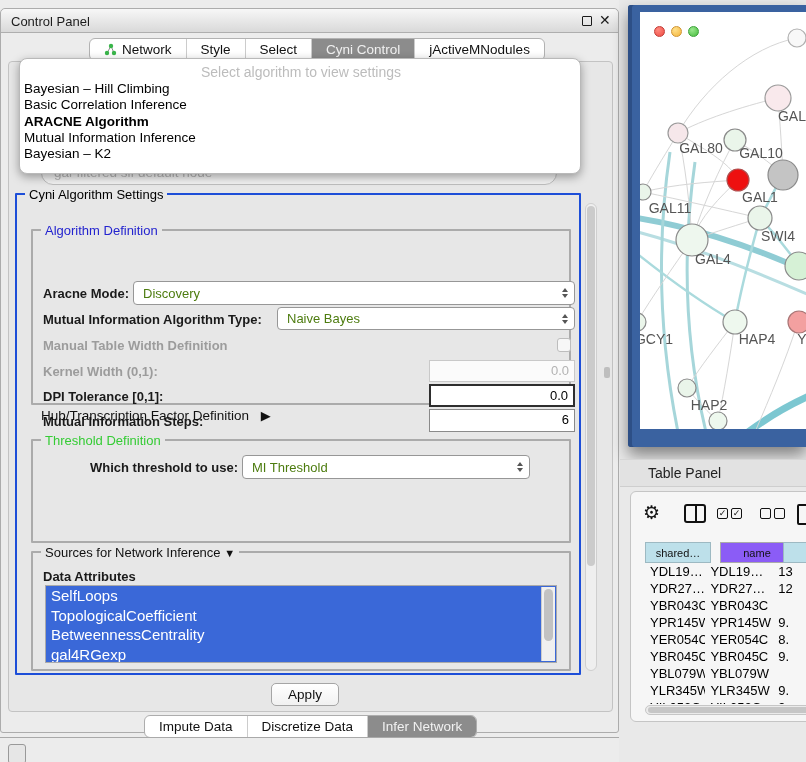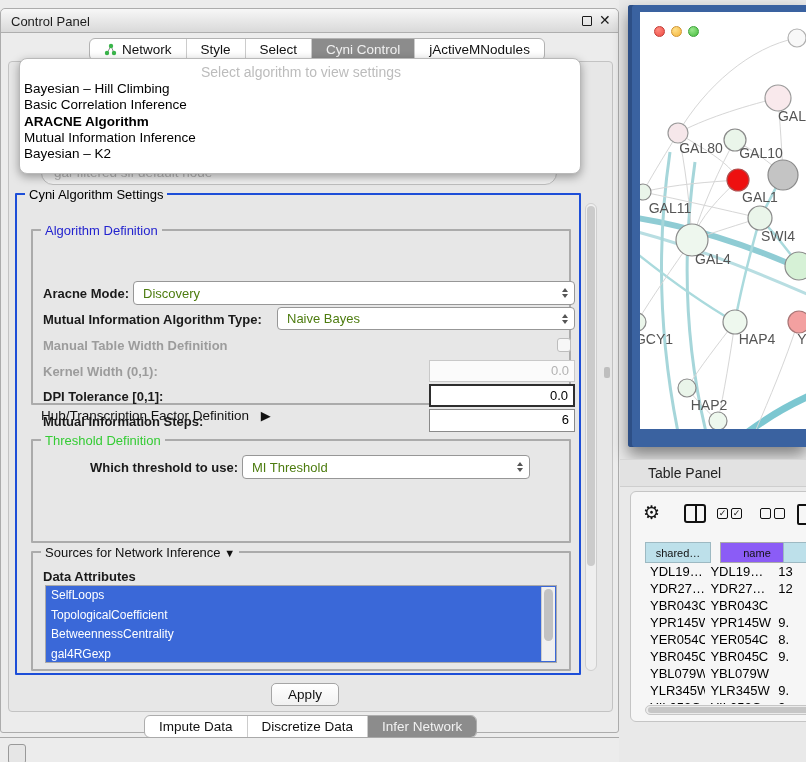--- a/index.html
+++ b/index.html
@@ -45,21 +45,21 @@
   .stepper i { width:0; height:0; border-left:3.5px solid transparent; border-right:3.5px solid transparent; }
   .stepper .up { border-bottom:4px solid #555; }
   .stepper .dn { border-top:4px solid #555; }
   .field { background:#fff; border:1px solid #8a8a8a; font-size:13px; color:#000; text-align:right; padding:0 5px; line-height:20px; }
   .field.dis { background:#fbfbfb; border:1px solid #c9c9c9; color:#b3b3b3; }
   .field.strong { border:2px solid #2e2e2e; }
   .checkbox { width:14px; height:14px; border:1px solid #bdbdbd; border-radius:3px; background:#f7f7f7; }
 
   
   #attr-list { left:44px; top:576px; width:512px; height:78px; background:#fff; border:1px solid #aaa; overflow:hidden; }
-  .attr-item { background:#3a68d8; color:#fff; font-size:12px; line-height:19.5px; padding-left:5px; width:592px; }
+  .attr-item { background:#3a68d8; color:#fff; font-size:15px; line-height:19.5px; padding-left:5px; width:592px; }
   #attr-scroll { position:absolute; right:1px; top:1px; width:14px; height:74px; background:#f0f0f0; border-left:1px solid #ccc; }
   #attr-thumb { position:absolute; left:2px; top:2px; width:9px; height:52px; background:#c2c2c2; border-radius:5px; }
 
   
   #settings-scroll { left:584px; top:194px; width:12px; height:468px; background:#efefef; border:1px solid #cfcfcf; border-radius:6px; }
   #settings-thumb { position:absolute; left:1px; top:2px; width:8px; height:360px; background:#cbcbcb; border-radius:5px; }
 
   
   #apply-btn { left:270px; top:674px; width:68px; height:23px; background:linear-gradient(#ffffff,#f1f1f1); border:1px solid #a5a5a5; border-radius:5px; font-size:13.5px; color:#111; text-align:center; line-height:21px; }
   #bottom-tabs { left:143px; top:706px; height:23px; display:flex; background:#fff; border:1px solid #adadad; border-radius:6px; overflow:hidden; }

